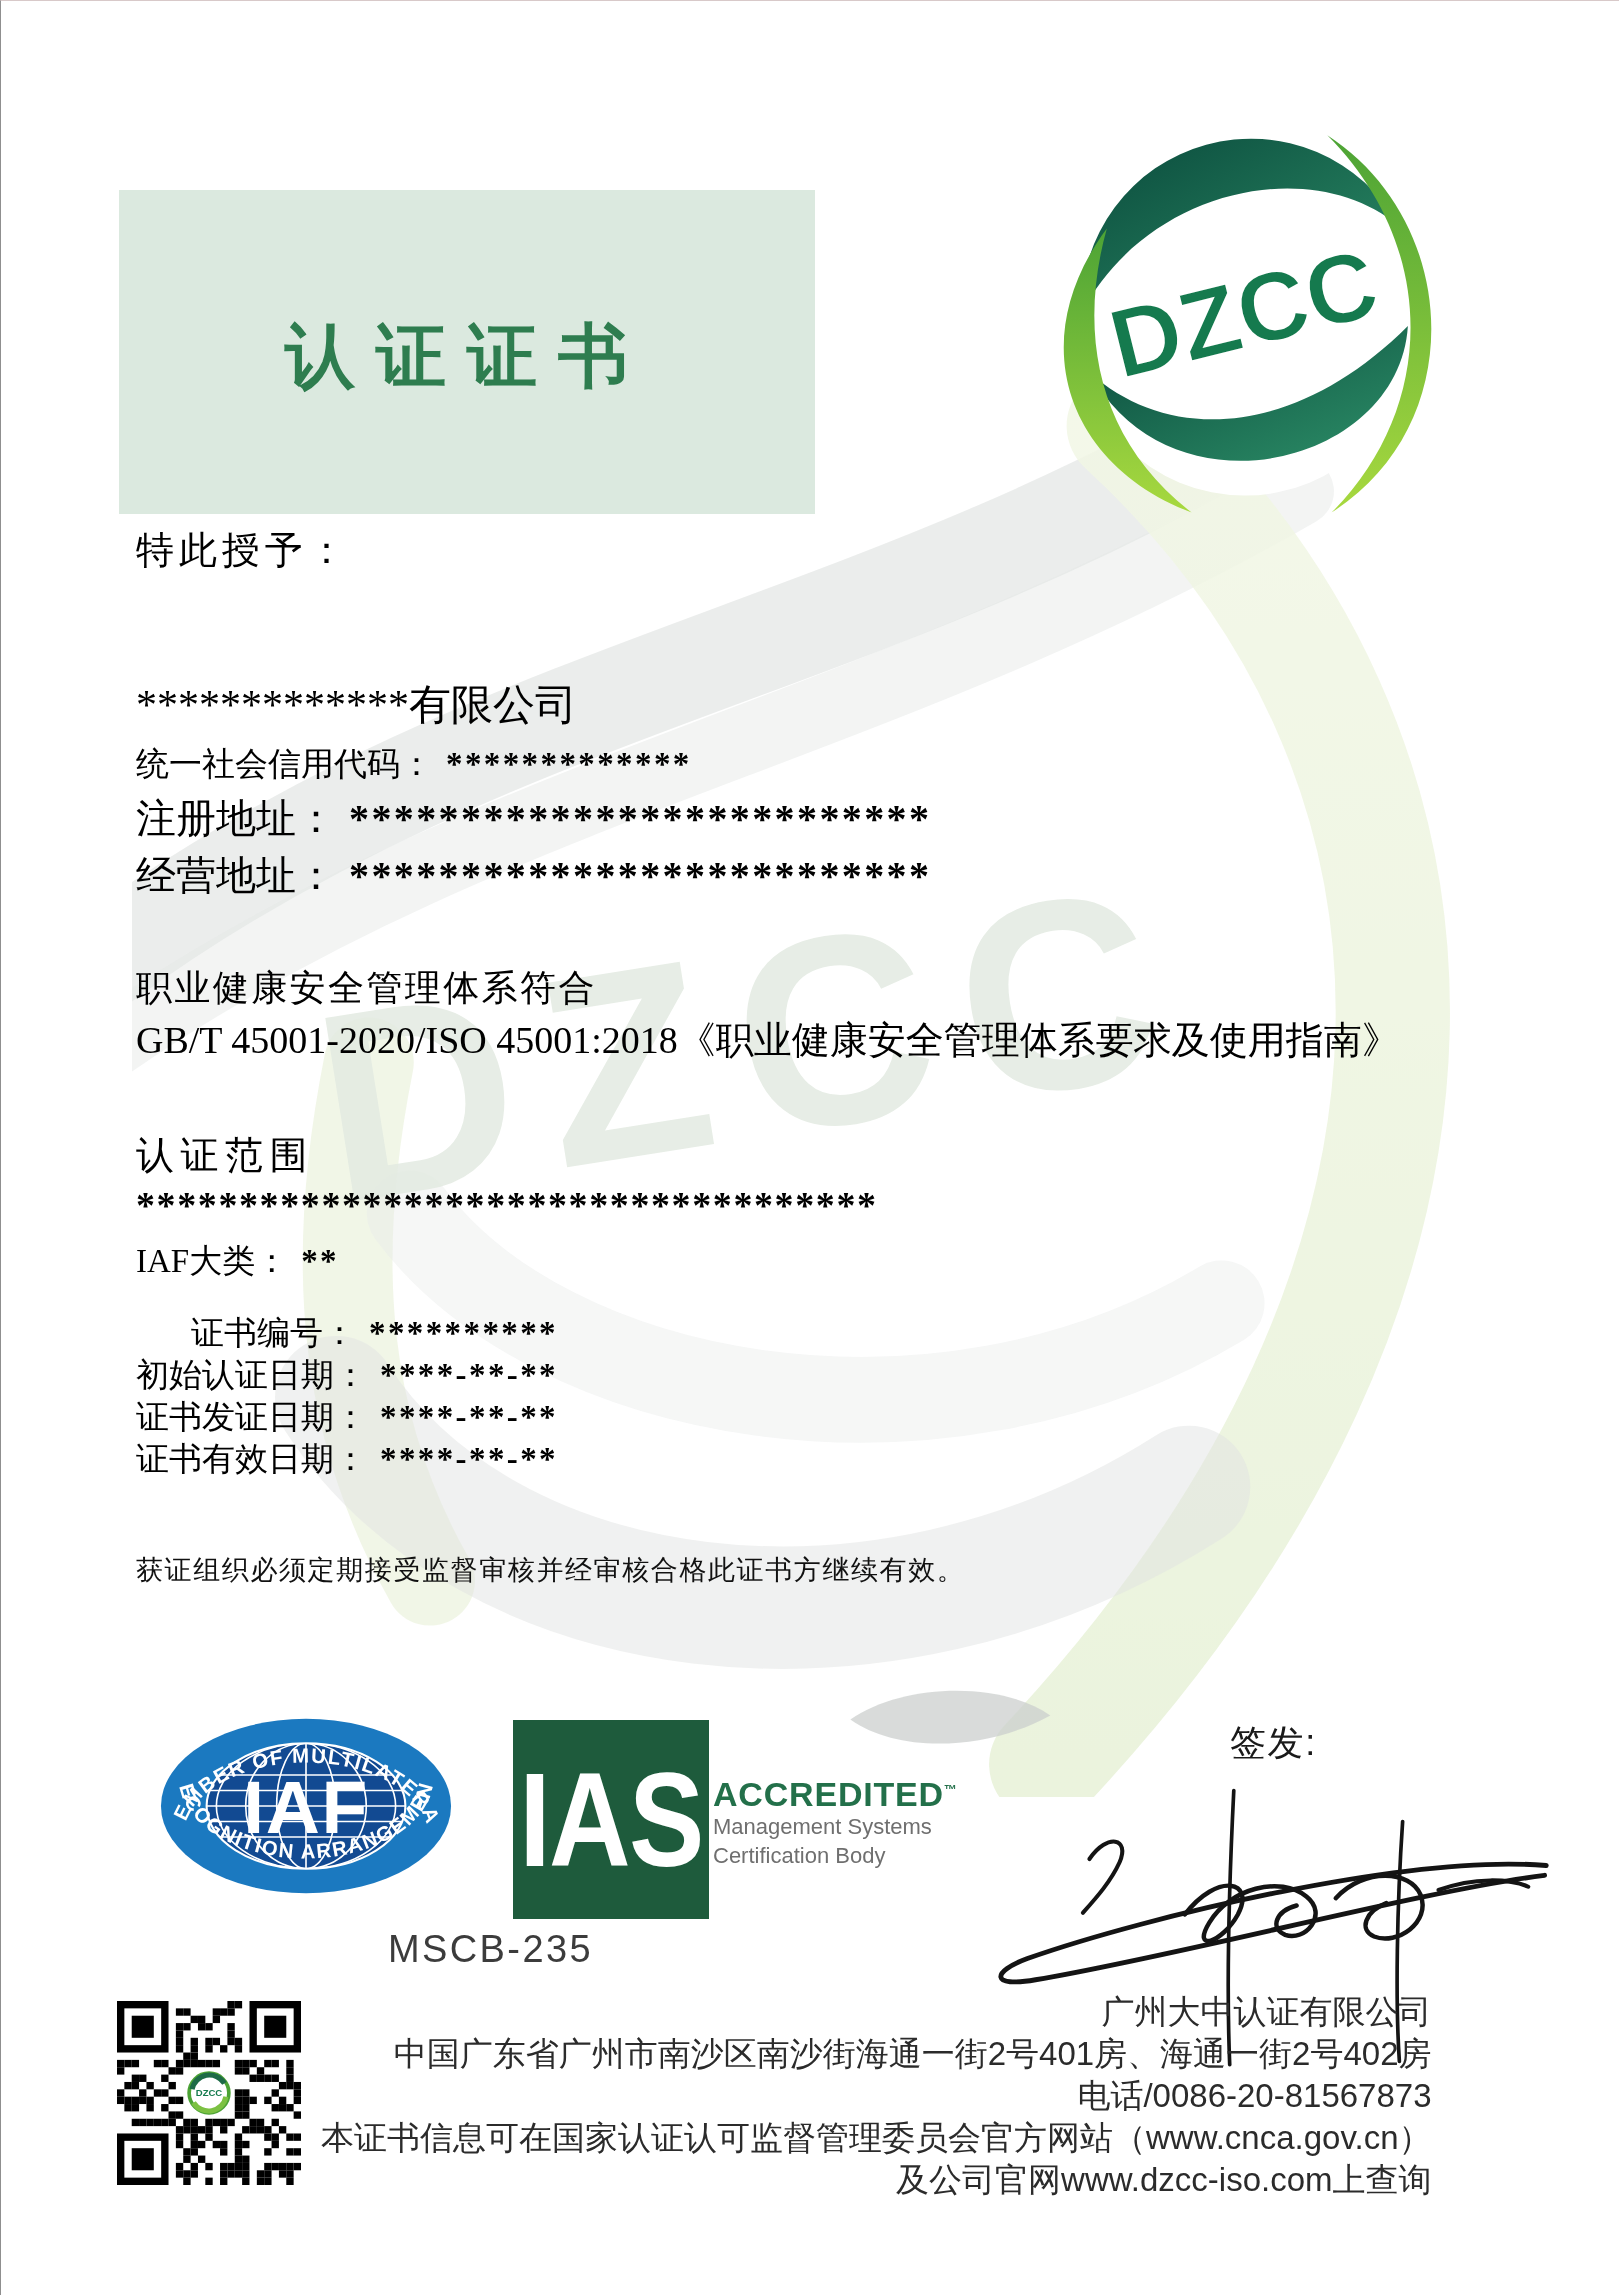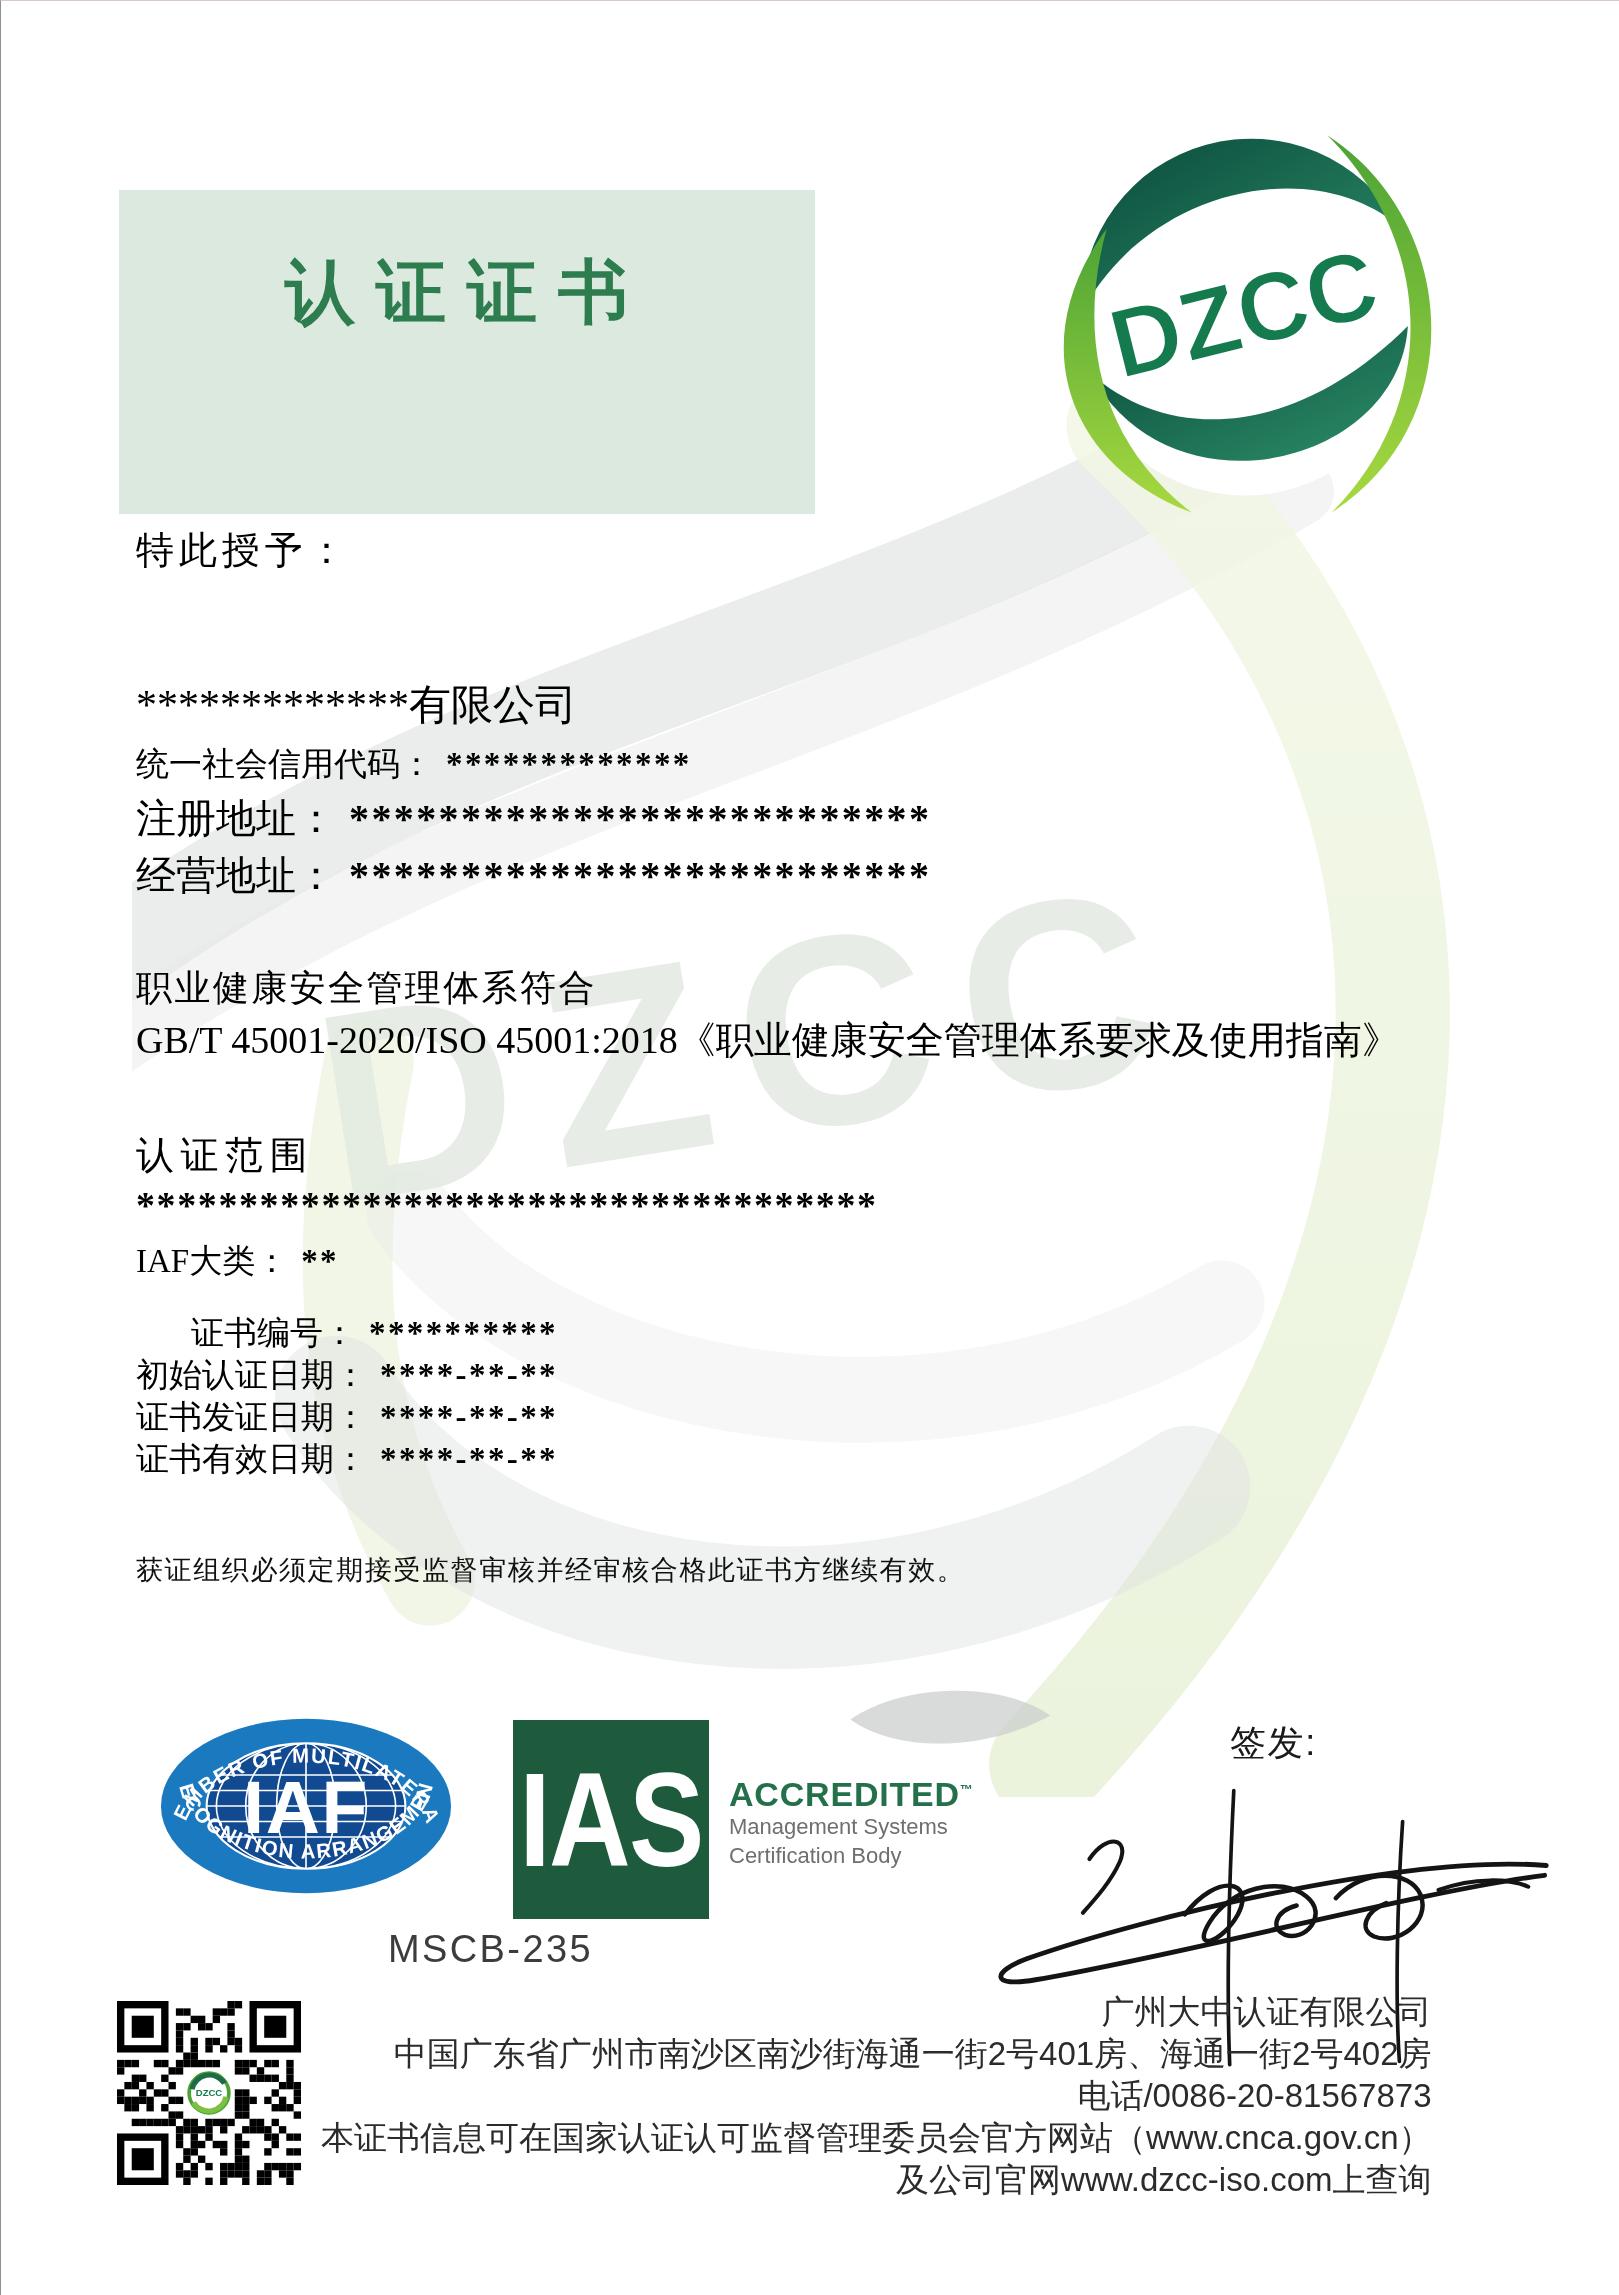--- a/index.html
+++ b/index.html
@@ -2,21 +2,21 @@
 <html style="font-size:13px"><head>
 <meta charset="utf-8">
 <style>
   html,body{margin:0;padding:0;background:#ffffff;}
   .page{position:relative;width:1620px;height:2295px;background:#fff;overflow:hidden;
         font-family:"Liberation Serif","DejaVu Serif",serif;color:#000;
         border-left:1.6px solid #8f8f8f;border-top:0.8px solid #d8c9c9;box-sizing:border-box;}
   .abs{position:absolute;}
   
   .green-box{left:118px;top:189px;width:696px;height:324px;background:#dbe9df;}
-  .cert-title{width:100%;text-align:center;margin-top:56px;
+  .cert-title{width:100%;text-align:center;margin-top:120px;
       font-family:"Liberation Sans","DejaVu Sans",sans-serif;font-weight:700;
       font-size:70px;letter-spacing:21px;color:#2e7d4f;}
   .hdr-logo{left:1038px;top:121px;}
   
   .t{white-space:nowrap;text-align:right;}
   .awarded{left:135px;top:524px;font-size:38px;letter-spacing:4.9px;}
   .company{left:135px;top:676px;font-size:42px;}
   .credit{left:135px;top:741px;font-size:33px;}
   .regaddr{left:135px;top:790px;font-size:40px;}
   .busaddr{left:135px;top:847px;font-size:40px;}
@@ -28,21 +28,21 @@
   .certrows{left:135px;top:1311px;font-size:33px;line-height:42px;}
   .disclaimer{left:135px;top:1551px;font-size:27px;letter-spacing:1.6px;color:#111;}
   .starval{font-weight:600;letter-spacing:2.4px;}
   .lbl-gap{margin-right:13px;}
   
   .iaf-logo{left:158px;top:1717px;}
   .ias-wrap{left:512px;top:1719px;display:flex;align-items:flex-start;}
   .ias-square{width:196px;height:199px;background:#1e5b3c;display:flex;align-items:center;justify-content:center;}
   .ias-acronym{font-family:"Liberation Sans","DejaVu Sans",sans-serif;font-weight:700;
       font-size:113px;color:#fff;letter-spacing:-1.6px;transform:scaleY(1.18);}
-  .ias-text{margin-left:20px;padding-top:52px;font-family:"Liberation Sans","DejaVu Sans",sans-serif;}
+  .ias-text{margin-left:4px;padding-top:52px;font-family:"Liberation Sans","DejaVu Sans",sans-serif;}
   .ias-accredited{font-size:34px;font-weight:700;color:#23704a;letter-spacing:0.8px;line-height:36px;}
   .ias-accredited sup{font-size:13px;color:#23704a;}
   .ias-sub{font-size:22px;color:#6f6f6f;font-weight:500;line-height:29px;}
   .mscb{left:367px;top:1927px;width:245px;text-align:center;
       font-family:"Liberation Sans","DejaVu Sans",sans-serif;font-size:38px;color:#3c3c3c;letter-spacing:2.4px;}
   
   .sign-label{left:1229px;top:1718px;font-size:36px;
       font-family:"Liberation Sans","DejaVu Sans",sans-serif;color:#1a1a1a;letter-spacing:1.6px;}
   .sig{left:984px;top:1773px;}
   

